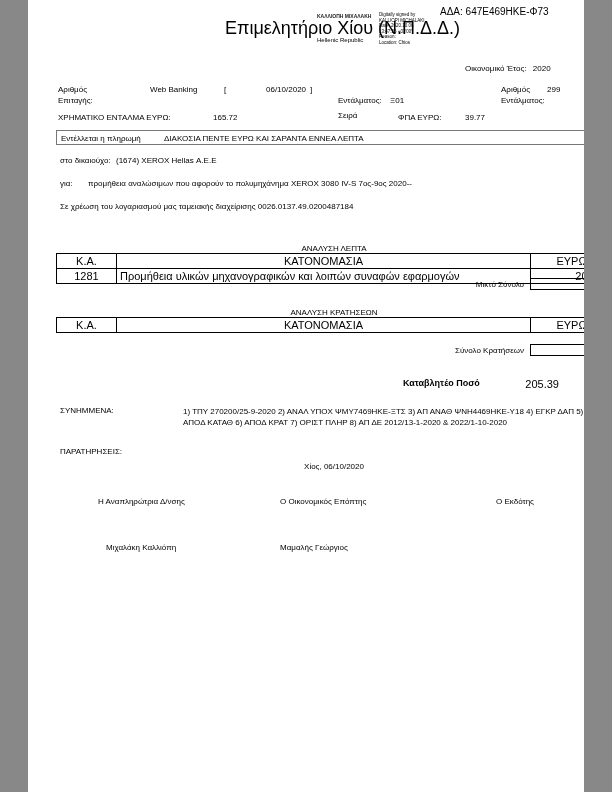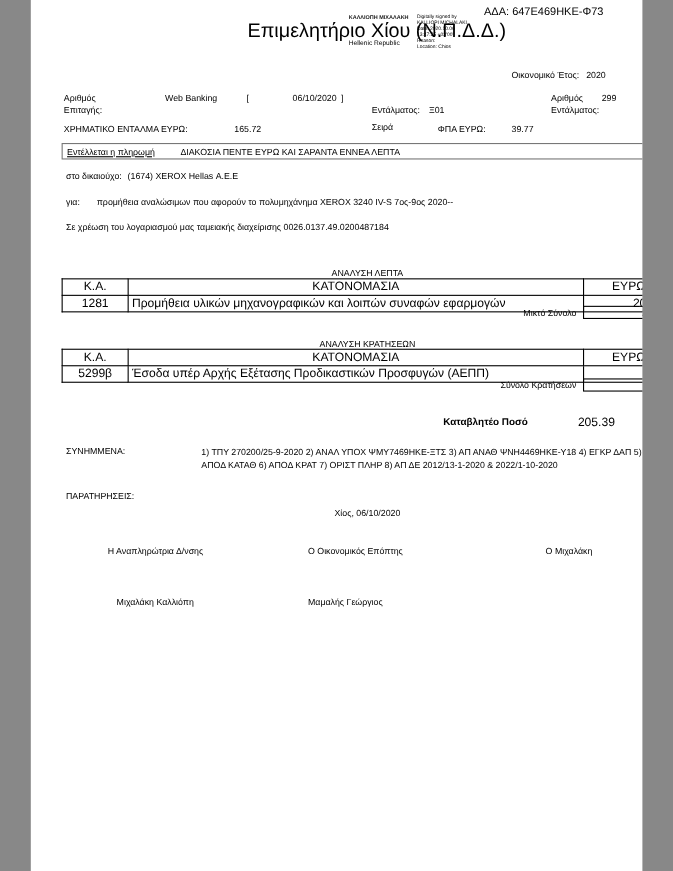--- a/index.html
+++ b/index.html
@@ -94,29 +94,29 @@
   <div class="abs" style="left:473px; top:85px;">Αριθμός</div>
   <div class="abs" style="left:519px; top:85px;">299</div>
   <div class="abs" style="left:473px; top:96px;">Εντάλματος:</div>
 
   <div class="abs" style="left:30px; top:113px;">ΧΡΗΜΑΤΙΚΟ ΕΝΤΑΛΜΑ ΕΥΡΩ:</div>
   <div class="abs" style="left:185px; top:113px;">165.72</div>
   <div class="abs" style="left:370px; top:113px;">ΦΠΑ ΕΥΡΩ:</div>
   <div class="abs" style="left:437px; top:113px;">39.77</div>
 
   <div class="boxrow" style="left:28px; top:130px; width:556px; height:15px;">
-    <span class="abs" style="left:4px; top:3px;text-decoration:underline;">Εντέλλεται η πληρωμή</span>
+    <span class="abs" style="left:4px; top:3px;">Εντέλλεται η πληρωμή</span>
     <span class="abs" style="left:107px; top:3px;">ΔΙΑΚΟΣΙΑ ΠΕΝΤΕ ΕΥΡΩ ΚΑΙ ΣΑΡΑΝΤΑ ΕΝΝΕΑ ΛΕΠΤΑ</span>
   </div>
 
   <div class="abs" style="left:32px; top:156px;">στο δικαιούχο:</div>
   <div class="abs" style="left:88px; top:156px;">(1674) XEROX Hellas Α.Ε.Ε</div>
 
   <div class="abs" style="left:32px; top:179px;">για:</div>
-  <div class="abs" style="left:60px; top:179px;">προμήθεια αναλώσιμων που αφορούν το πολυμηχάνημα XEROX 3240 IV-S 7ος-9ος 2020--</div>
+  <div class="abs" style="left:60px; top:179px;">προμήθεια αναλώσιμων που αφορούν το πολυμηχάνημα XEROX 3080 IV-S 7ος-9ος 2020--</div>
 
   <div class="abs" style="left:32px; top:202px;">Σε χρέωση του λογαριασμού μας ταμειακής διαχείρισης 0026.0137.49.0200487184</div>
 
   <div class="abs centered" style="top:244px;">ΑΝΑΛΥΣΗ ΛΕΠΤΑ</div>
   <table class="tbl" style="left:28px; top:253px; width:556px;">
     <colgroup>
         <col style="width:60px">
         <col style="width:414px">
         <col style="width:82px">
       </colgroup>
@@ -142,40 +142,35 @@
         <col style="width:60px">
         <col style="width:414px">
         <col style="width:82px">
       </colgroup>
     <tbody>
         <tr>
       <th>Κ.Α.</th>
       <th>ΚΑΤΟΝΟΜΑΣΙΑ</th>
       <th>ΕΥΡΩ</th>
     </tr>
-    <tr>
-      <td class="cell-center">5299β</td>
-      <td>Έσοδα υπέρ Αρχής Εξέτασης Προδικαστικών Προσφυγών (ΑΕΠΠ)</td>
-      <td class="cell-right">0.10</td>
-    </tr>
   </tbody>
     </table>
   <div class="total-label" style="left:28px; top:346px; width:468px;">Σύνολο Κρατήσεων</div>
   <div class="total-box" style="left:502px; top:344px;">0.10</div>
 
   <div class="abs" style="left:375px; top:378px; font-size:9px;font-weight:bold;">Καταβλητέο Ποσό</div>
   <div class="abs" style="left:470px; top:378px; width:61px; text-align:right; font-size:11px;">205.39</div>
 
   <div class="abs" style="left:32px; top:406px;">ΣΥΝΗΜΜΕΝΑ:</div>
   <div class="wrap" style="left:155px; top:406px; width:412px; line-height:11px;">1) ΤΠΥ 270200/25-9-2020 2) ΑΝΑΛ ΥΠΟΧ ΨΜΥ7469ΗΚΕ-ΞΤΣ 3) ΑΠ ΑΝΑΘ ΨΝΗ4469ΗΚΕ-Υ18 4) ΕΓΚΡ ΔΑΠ 5) ΑΠΟΔ ΚΑΤΑΘ 6) ΑΠΟΔ ΚΡΑΤ 7) ΟΡΙΣΤ ΠΛΗΡ 8) ΑΠ ΔΕ 2012/13-1-2020 &amp; 2022/1-10-2020</div>
 
   <div class="abs" style="left:32px; top:447px;">ΠΑΡΑΤΗΡΗΣΕΙΣ:</div>
 
   <div class="abs centered" style="top:462px;">Χίος, 06/10/2020</div>
 
   <div class="abs sig-title" style="left:70px; top:497px;">Η Αναπληρώτρια Δ/νσης</div>
   <div class="abs sig-title" style="left:252px; top:497px;">Ο Οικονομικός Επόπτης</div>
-  <div class="abs sig-title" style="left:468px; top:497px;">Ο Μιχαλάκη</div>
+  <div class="abs sig-title" style="left:468px; top:497px;">Ο Εκδότης</div>
 
   <div class="abs" style="left:78px; top:543px;">Μιχαλάκη Καλλιόπη</div>
   <div class="abs" style="left:252px; top:543px;">Μαμαλής Γεώργιος</div>
 
 </div>
 
 </body></html>

